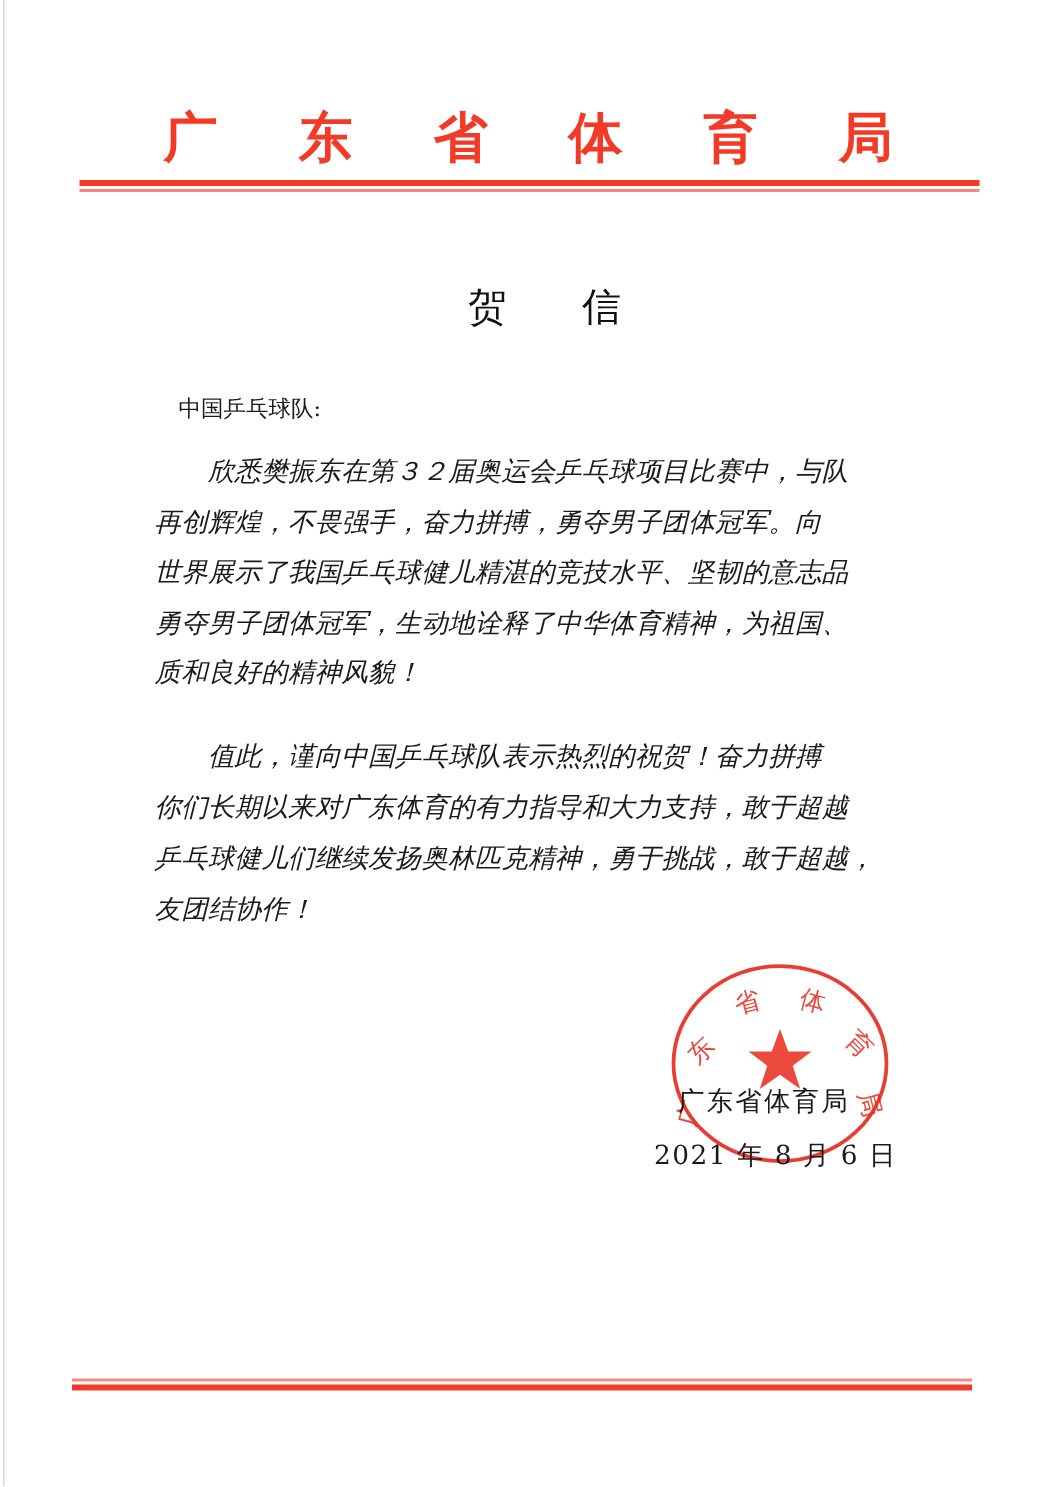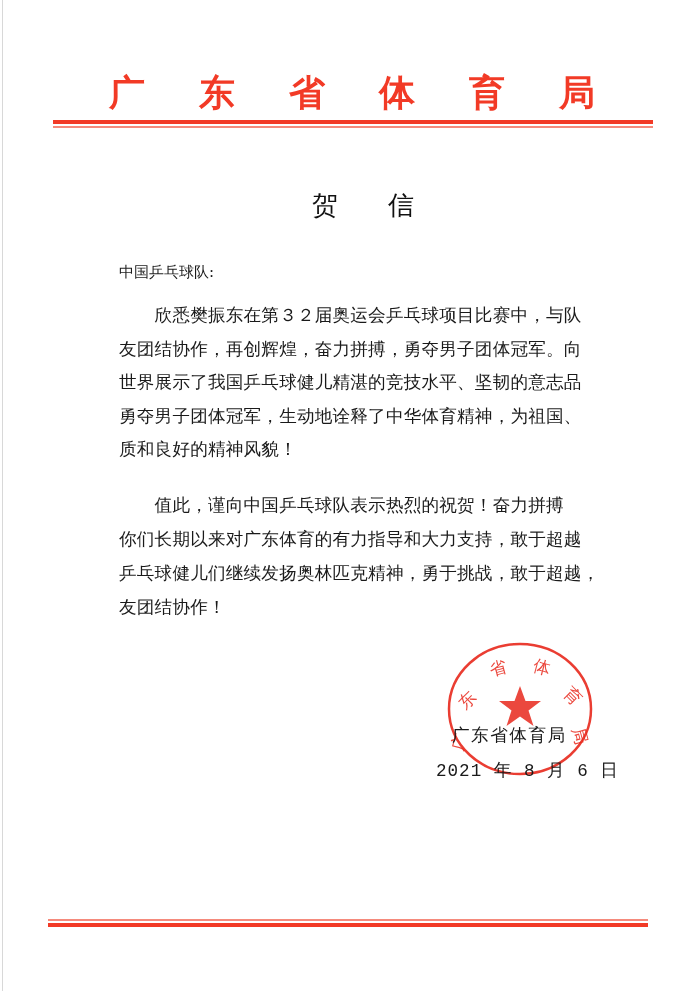--- a/index.html
+++ b/index.html
@@ -93,25 +93,26 @@
     .salutation {
       position: absolute;
       left: 119px;
       top: 261px;
       font-size: 15px;
       line-height: 22px;
       white-space: nowrap;
     }
     .body-line {
       position: absolute;
-      left: 119px;
+      left: 103px;
       font-size: 17.6px;
       line-height: 22px;
       white-space: nowrap;
       letter-spacing: 0.2px;
+      font-style: italic;
     }
     .seal {
       position: absolute;
       left: 447px;
       top: 642px;
       width: 146px;
       height: 134px;
       pointer-events: none;
     }
     .signature {
@@ -124,21 +125,20 @@
       letter-spacing: 1.5px;
     }
     .date {
       position: absolute;
       left: 436px;
       top: 759px;
       font-size: 17.6px;
       line-height: 24px;
       white-space: nowrap;
       letter-spacing: 1px;
-      font-family: Liberation Mono, monospace;
     }
   </style>
 </head>
 <body>
 
 <div class="edge-line"></div>
 
 <div class="letterhead">
   <span class="lh-char" style="left:107px">广</span>
   <span class="lh-char" style="left:197px">东</span>
@@ -152,21 +152,21 @@
 
 <div class="doc-title">
   <span class="title-char" style="left:310px">贺</span>
   <span class="title-char" style="left:386px">信</span>
 </div>
 
 <div class="salutation">中国乒乓球队:</div>
 
 <div>
   <div class="body-line" style="top:304px">　　欣悉樊振东在第３２届奥运会乒乓球项目比赛中，与队</div>
-  <div class="body-line" style="top:338px">友团结协作，再创辉煌，奋力拼搏，勇夺男子团体冠军。向</div>
+  <div class="body-line" style="top:338px">再创辉煌，不畏强手，奋力拼搏，勇夺男子团体冠军。向</div>
   <div class="body-line" style="top:371px">世界展示了我国乒乓球健儿精湛的竞技水平、坚韧的意志品</div>
   <div class="body-line" style="top:405px">勇夺男子团体冠军，生动地诠释了中华体育精神，为祖国、</div>
   <div class="body-line" style="top:438px">质和良好的精神风貌！</div>
 </div>
 
 <div>
   <div class="body-line" style="top:494px">　　值此，谨向中国乒乓球队表示热烈的祝贺！奋力拼搏</div>
   <div class="body-line" style="top:528px">你们长期以来对广东体育的有力指导和大力支持，敢于超越</div>
   <div class="body-line" style="top:562px">乒乓球健儿们继续发扬奥林匹克精神，勇于挑战，敢于超越，</div>
   <div class="body-line" style="top:596px">友团结协作！</div>

